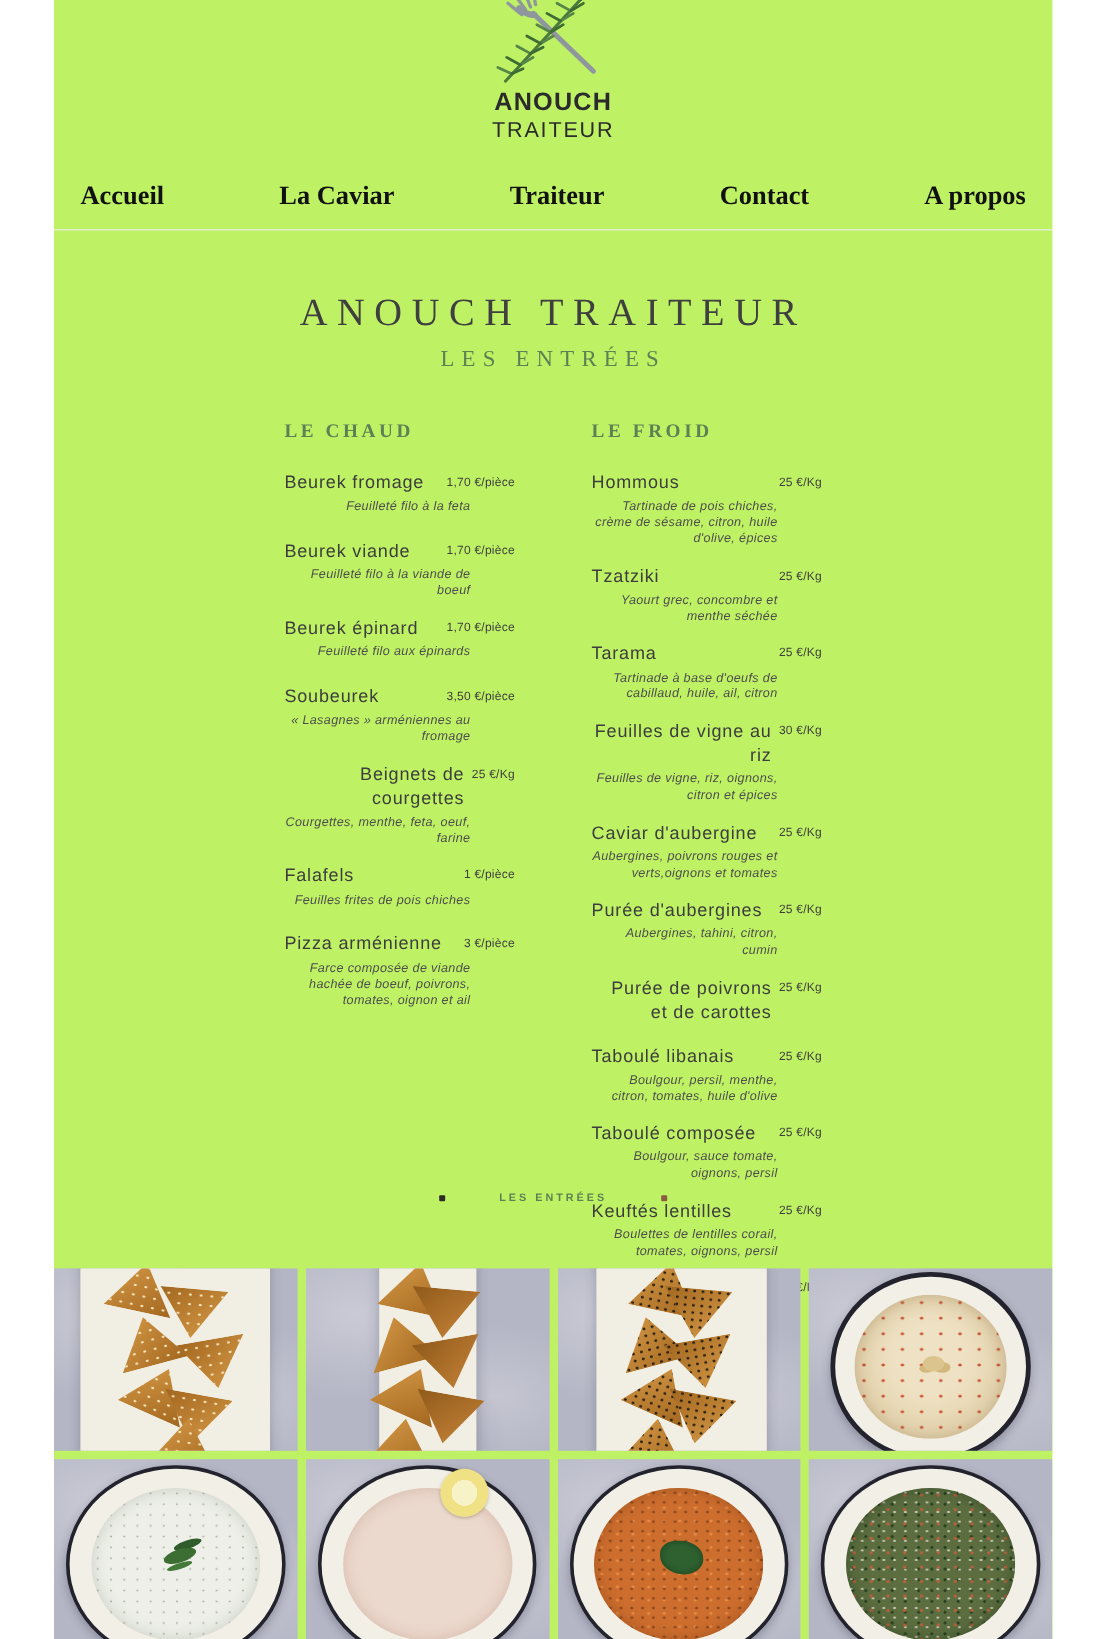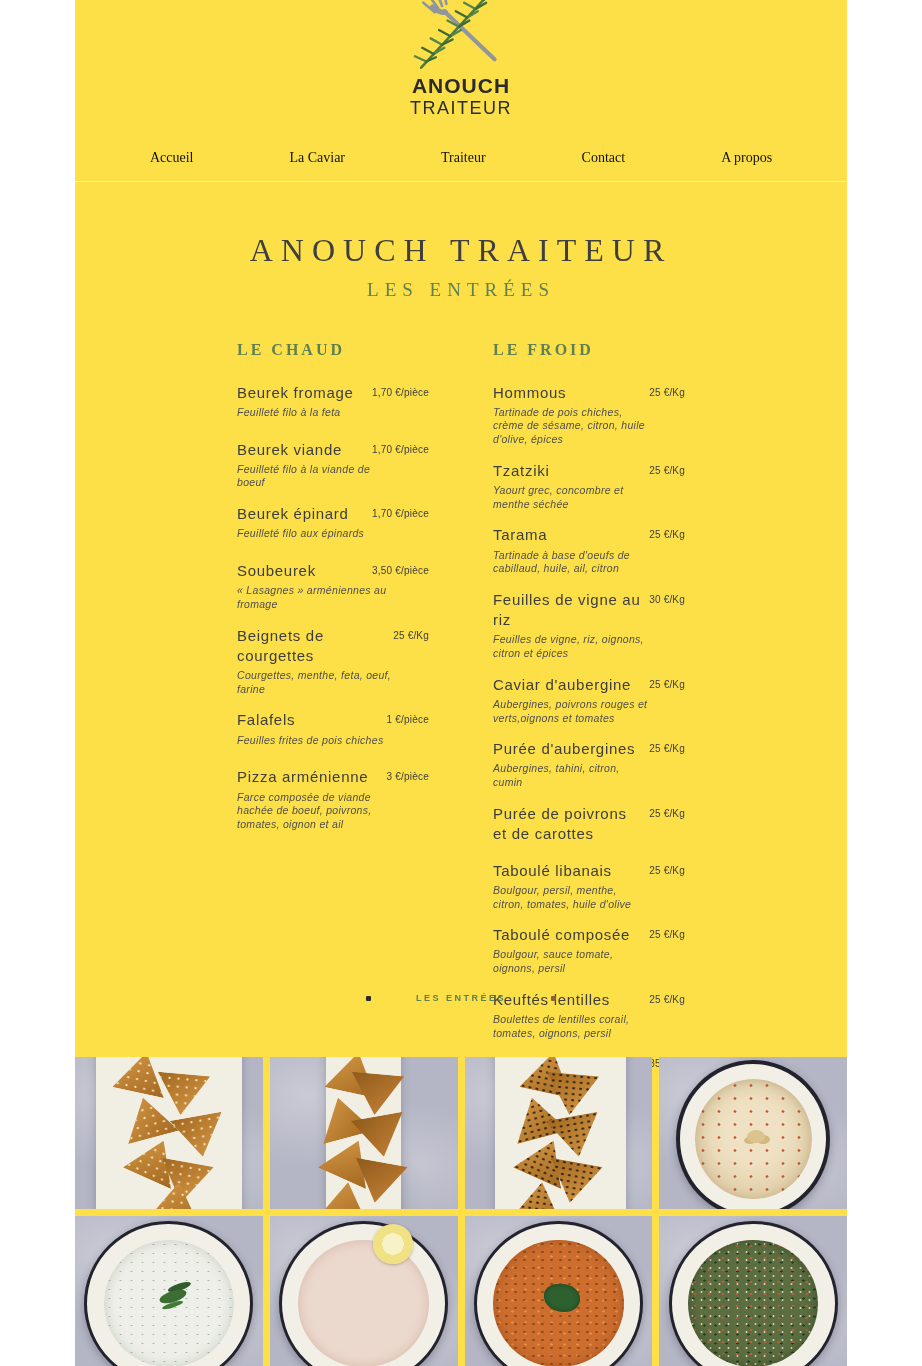--- a/index.html
+++ b/index.html
@@ -1,42 +1,42 @@
 <!DOCTYPE html>
 <html><head>
 <meta charset="utf-8">
 <style>
   html,body{margin:0;padding:0;background:#fff;}
-  .page{position:relative;width:772px;height:1366px;margin:0 auto;background:#fde047;overflow:hidden;
+  .page{position:relative;width:832px;height:1366px;margin:0 auto;background:#bef264;overflow:hidden;
         font-family:"Liberation Sans",sans-serif;color:#3d3d3d;}
 
   
   .logo-block{display:flex;flex-direction:column;align-items:center;padding-top:0;}
   .logo-art{margin-top:-14px;}
   .logo-word1{font-size:21px;font-weight:700;letter-spacing:1px;color:#2b2b2b;line-height:1.1;}
   .logo-word2{font-size:18px;font-weight:400;letter-spacing:1.5px;color:#2b2b2b;line-height:1.25;}
 
   
   .main-nav{display:flex;justify-content:center;gap:96px;margin-top:30px;}
-  .nav-link{font-family:"Liberation Serif",serif;font-weight:400;font-size:14px;color:#111;
+  .nav-link{font-family:"Liberation Serif",serif;font-weight:700;font-size:22px;color:#111;
             text-decoration:none;cursor:pointer;}
   .nav-divider{height:1px;background:#ececec;margin-top:15px;}
 
   
   .menu-title{margin:50px 0 0;text-align:center;font-family:"Liberation Serif",serif;font-weight:400;
               font-size:32px;letter-spacing:8px;color:#3f3f3f;}
   .menu-subtitle{margin:10px 0 0;text-align:center;font-family:"Liberation Serif",serif;font-weight:400;
               font-size:19px;letter-spacing:6px;color:#5e8054;}
 
   
   .menu-columns{display:grid;grid-template-columns:192px 192px;column-gap:64px;justify-content:center;
                 margin-top:40px;}
   .col-heading{font-family:"Liberation Serif",serif;font-weight:700;font-size:16px;letter-spacing:3px;
                color:#5e8054;margin:0 0 24px;}
-  .menu-item{margin-bottom:14px;min-height:43px;}
+  .menu-item{margin-bottom:14px;min-height:43px;text-align:right;}
   .mi-top{display:flex;justify-content:space-between;align-items:flex-start;}
   .mi-name{font-size:15px;letter-spacing:.7px;color:#3d3d3d;line-height:1.35;max-width:150px;}
   .mi-price{font-size:10px;color:#3d3d3d;white-space:nowrap;padding-top:4px;letter-spacing:.2px;}
   .mi-desc{font-size:10.5px;font-style:italic;color:#4e4e4e;letter-spacing:.3px;line-height:1.3;
            max-width:155px;margin-top:3px;}
 
   
   .carousel{position:absolute;top:993px;left:0;right:0;display:flex;justify-content:center;}
   .carousel-inner{width:190px;display:flex;justify-content:space-between;align-items:center;}
   .carousel-label{font-size:9px;font-weight:700;letter-spacing:2.5px;color:#5e8054;}

